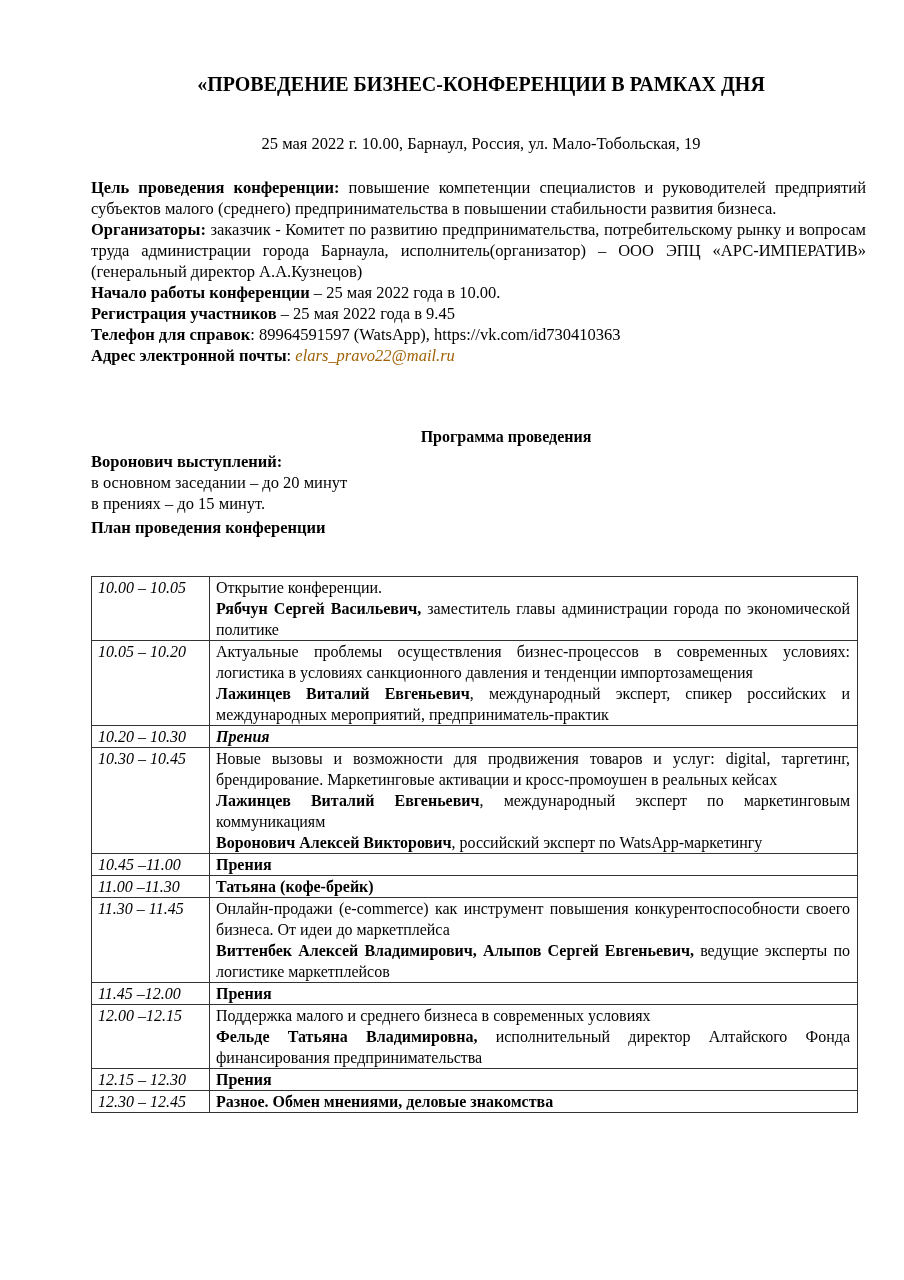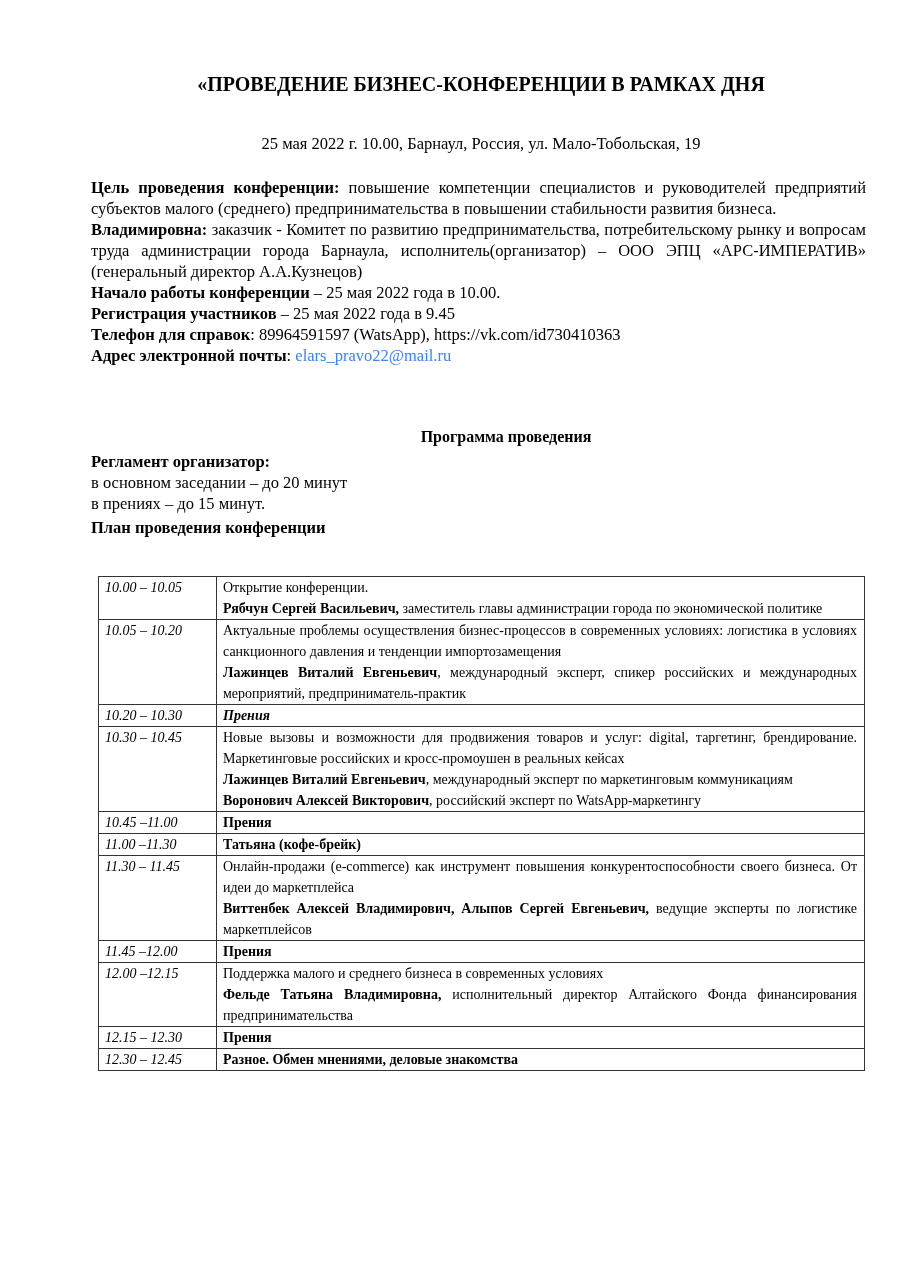--- a/index.html
+++ b/index.html
@@ -14,62 +14,62 @@
     font-weight: bold; font-size: 20px; line-height: 25px;
   }
   .subtitle {
     position: absolute; left: 0; top: 134px; width: 780px; text-align: center;
     font-size: 16.5px; line-height: 20px;
   }
   .info { position: absolute; left: 0; top: 177px; width: 775px; line-height: 21px; }
   .info p { margin: 0; }
   .justify { text-align: justify; }
   b { font-weight: bold; }
-  .email { color: #3b82f6; }
+  .email { color: #a16207; font-style: italic; }
   .program-heading {
     position: absolute; left: 0; top: 428px; width: 830px; text-align: center;
     font-weight: bold; font-size: 16px;
   }
   .reglament { position: absolute; left: 0; top: 451px; line-height: 21px; }
   .reglament p { margin: 0; }
   .plan-heading { position: absolute; left: 0; top: 518px; font-weight: bold; }
   table.schedule {
-    position: absolute; left: 7px; top: 576px; width: 767px;
-    border-collapse: collapse; font-size: 14px; line-height: 21px;
+    position: absolute; left: 0; top: 576px; width: 767px;
+    border-collapse: collapse; font-size: 16px; line-height: 21px;
   }
   table.schedule td {
     border: 1px solid #333; vertical-align: top; padding: 0 7px 0 6px;
   }
   td.time { width: 104px; font-style: italic; white-space: nowrap; padding-left: 9px; }
   td.content { text-align: justify; }
   .bold { font-weight: bold; }
   .bolditalic { font-weight: bold; font-style: italic; }
 </style>
 </head>
 <body>
 
 <div class="page">
   <div class="title">
     <div>«ПРОВЕДЕНИЕ БИЗНЕС-КОНФЕРЕНЦИИ В РАМКАХ ДНЯ</div>
   </div>
   <div class="subtitle">25 мая 2022 г. 10.00, Барнаул, Россия, ул. Мало-Тобольская, 19</div>
 
   <div class="info">
     <p class="justify"><b>Цель проведения конференции:</b><span> повышение компетенции специалистов и руководителей предприятий субъектов малого (среднего) предпринимательства в повышении стабильности развития бизнеса.</span></p>
-    <p class="justify"><b>Владимировна:</b><span> заказчик - Комитет по развитию предпринимательства, потребительскому рынку и вопросам труда администрации города Барнаула, исполнитель(организатор) – ООО ЭПЦ «АРС-ИМПЕРАТИВ» (генеральный директор А.А.Кузнецов)</span></p>
+    <p class="justify"><b>Организаторы:</b><span> заказчик - Комитет по развитию предпринимательства, потребительскому рынку и вопросам труда администрации города Барнаула, исполнитель(организатор) – ООО ЭПЦ «АРС-ИМПЕРАТИВ» (генеральный директор А.А.Кузнецов)</span></p>
     <p><b>Начало работы конференции</b><span> – 25 мая 2022 года в 10.00.</span></p>
     <p><b>Регистрация участников</b><span> – 25 мая 2022 года в 9.45</span></p>
     <p><b>Телефон для справок</b><span>: 89964591597 (WatsApp), https://vk.com/id730410363</span></p>
     <p><b>Адрес электронной почты</b><span>: </span><span class="email">elars_pravo22@mail.ru</span></p>
   </div>
 
   <div class="program-heading">Программа проведения</div>
 
   <div class="reglament">
-    <p class="bold">Регламент организатор:</p>
+    <p class="bold">Воронович выступлений:</p>
     <p>в основном заседании – до 20 минут</p>
     <p>в прениях – до 15 минут.</p>
   </div>
 
   <div class="plan-heading">План проведения конференции</div>
 
   <table class="schedule">
     <tbody>
       <tr>
         <td class="time">10.00 – 10.05</td>
@@ -85,21 +85,21 @@
           <div><b>Лажинцев Виталий Евгеньевич</b><span>, международный эксперт, спикер российских и международных мероприятий, предприниматель-практик</span></div>
         </td>
       </tr>
       <tr>
         <td class="time">10.20 – 10.30</td>
         <td class="content bolditalic">Прения</td>
       </tr>
       <tr>
         <td class="time">10.30 – 10.45</td>
         <td class="content">
-          <div>Новые вызовы и возможности для продвижения товаров и услуг: digital, таргетинг, брендирование. Маркетинговые российских и кросс-промоушен в реальных кейсах</div>
+          <div>Новые вызовы и возможности для продвижения товаров и услуг: digital, таргетинг, брендирование. Маркетинговые активации и кросс-промоушен в реальных кейсах</div>
           <div><b>Лажинцев Виталий Евгеньевич</b><span>, международный эксперт по маркетинговым коммуникациям</span></div>
           <div><b>Воронович Алексей Викторович</b><span>, российский эксперт по WatsApp-маркетингу</span></div>
         </td>
       </tr>
       <tr>
         <td class="time">10.45 –11.00</td>
         <td class="content bold">Прения</td>
       </tr>
       <tr>
         <td class="time">11.00 –11.30</td>

